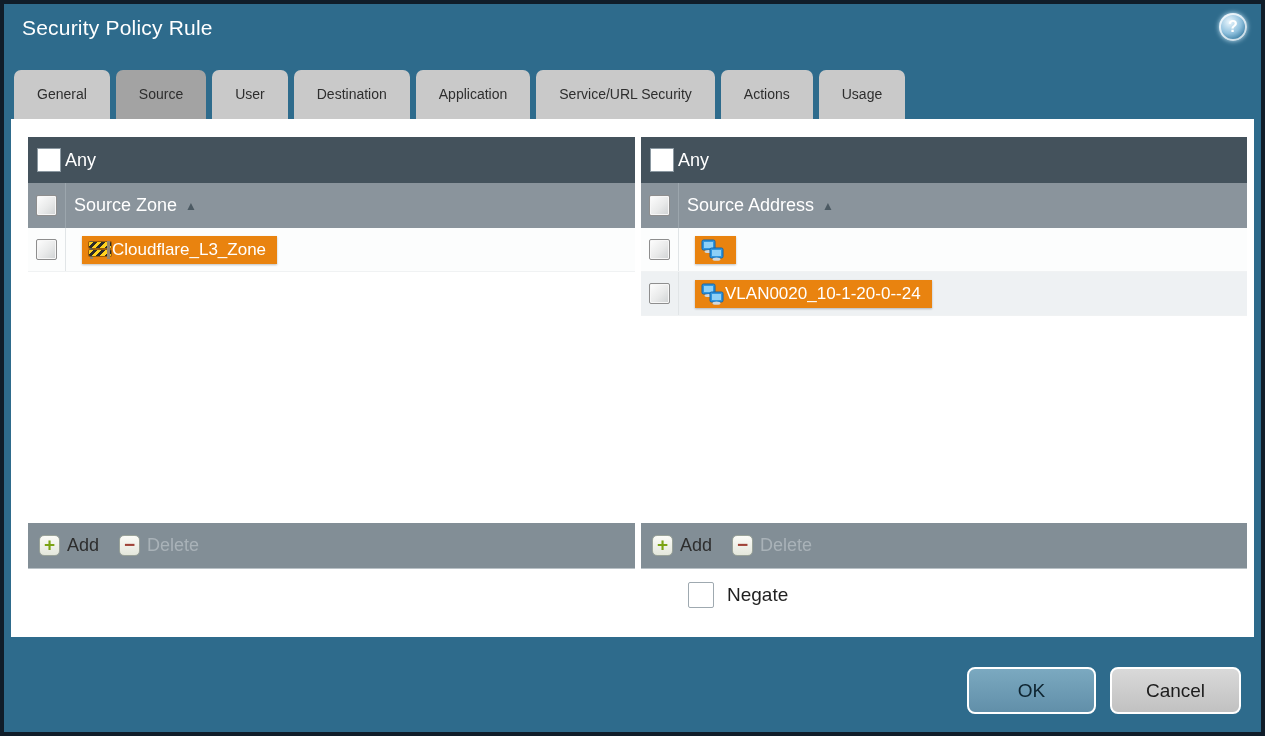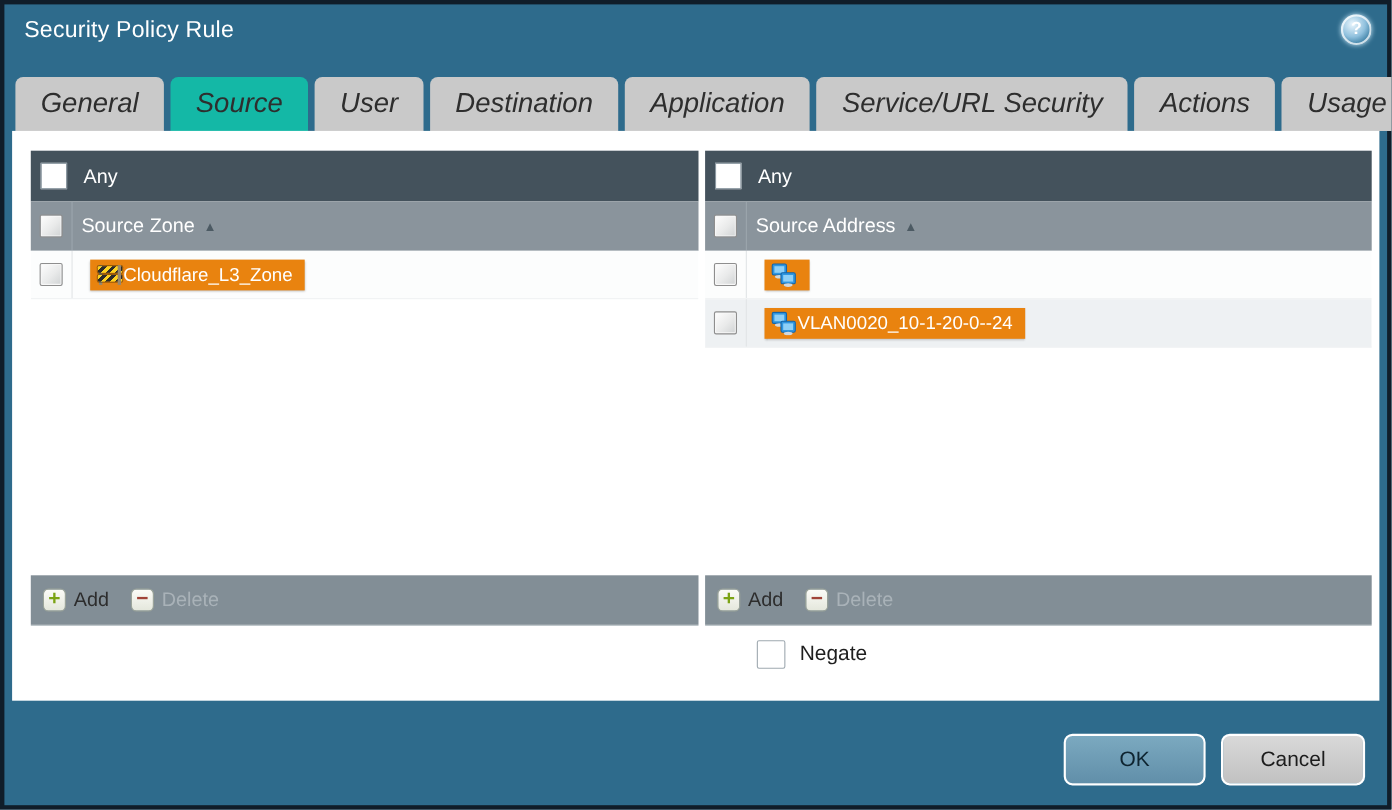--- a/index.html
+++ b/index.html
@@ -12,34 +12,34 @@
   .title { position:absolute; left:18px; top:12px; color:#fff; font-size:21px; font-weight:normal; letter-spacing:.2px; }
   .help { position:absolute; right:14px; top:9px; width:28px; height:28px; border-radius:50%;
           background:radial-gradient(circle at 38% 32%, #eaf6fd 0%, #8fc0dd 45%, #2e749b 78%, #1d5a7e 100%);
           box-shadow:0 0 5px rgba(210,240,255,.9), inset 0 0 0 2px rgba(255,255,255,.75);
           display:flex; align-items:center; justify-content:center;
           color:#fff; font-size:16px; font-weight:bold; cursor:pointer; }
 
   
   .tabs { position:absolute; left:10px; top:66px; display:flex; gap:6px; }
   .tab { height:49px; line-height:49px; padding:0 23px; background:#c9c9c9; color:#2e2e2e;
-         font-size:25px; border-radius:7px 7px 0 0; cursor:pointer; white-space:nowrap;font-style:italic; }
-  .tab.active { background:#14b8a6; }
+         font-size:14px; border-radius:7px 7px 0 0; cursor:pointer; white-space:nowrap; }
+  .tab.active { background:#a3a3a3; }
 
   
   .content { position:absolute; left:7px; right:7px; top:115px; height:518px; background:#ffffff; }
 
   .panel { position:absolute; top:18px; height:432px; display:flex; flex-direction:column;
            border-bottom:1px solid #b9c1c6; }
   .panel.left  { left:17px;  width:607px; }
   .panel.right { left:630px; width:606px; }
 
   .any-row { height:46px; background:#44525c; display:flex; align-items:center; flex:none; }
   .any-cb { width:24px; height:24px; background:#fff; border:1px solid #8b98a1; margin:0 0 0 9px; cursor:pointer; }
-  .any-label { color:#fff; font-size:18px; margin-left:15px; }
+  .any-label { color:#fff; font-size:18px; margin-left:4px; }
 
   .col-header { height:45px; background:#8a949c; display:flex; align-items:center; flex:none; }
   .cb-cell { width:38px; flex:none; display:flex; align-items:center; justify-content:center; align-self:stretch; }
   .col-header .cb-cell { border-right:1px solid #9ca6ad; }
   .cb3d { width:21px; height:21px; border:1px solid #8e8e8e; border-radius:2px;
           background:linear-gradient(135deg,#fefefe 0%,#e9eaea 55%,#cfd2d3 100%);
           box-shadow:inset 0 0 0 1px #f7f7f7; cursor:pointer; }
   .col-label { color:#fff; font-size:18px; margin-left:8px; }
   .sort-arrow { color:#4c5a63; font-size:12px; margin-left:8px; }
 

